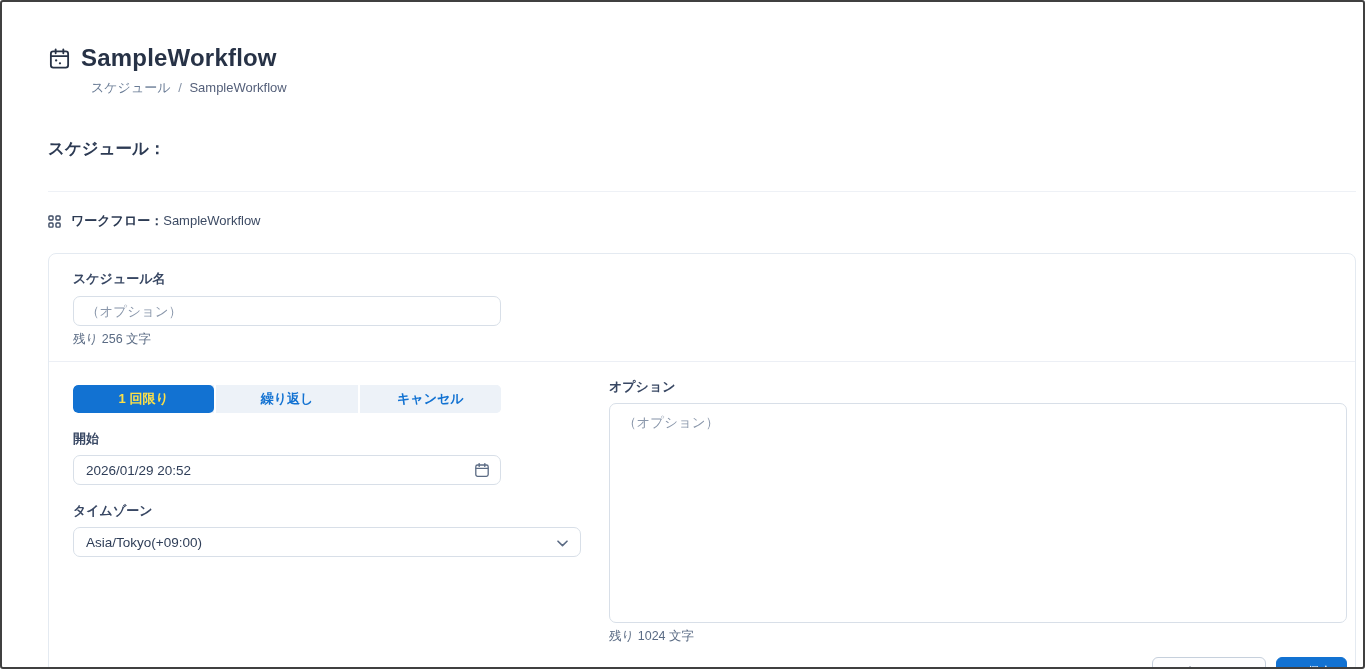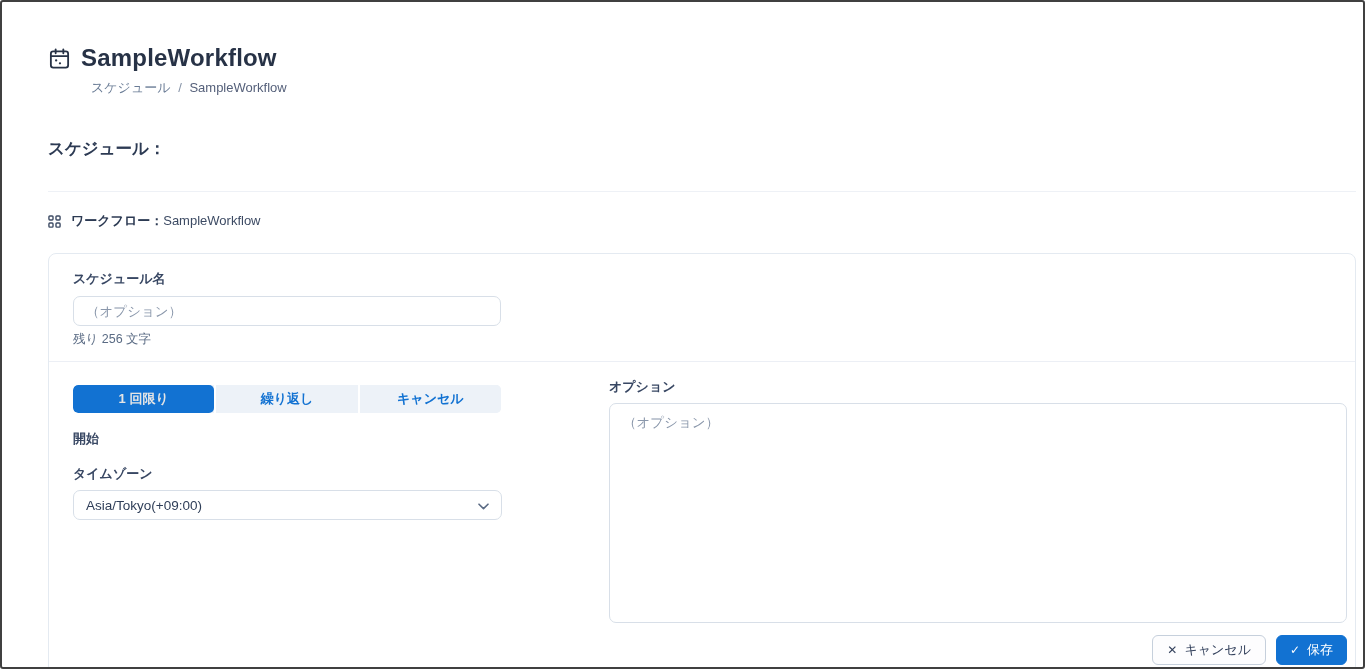--- a/index.html
+++ b/index.html
@@ -129,21 +129,21 @@
     font-weight: 600;
     font-family: inherit;
     cursor: pointer;
     line-height: 28px;
     text-align: center;
     padding: 0;
   }
   .tab + .tab { border-left: 2px solid #ffffff; }
   .tab.active {
     background: #1272d2;
-    color: #e5e5e5;
+    color: #fde047;
     border-radius: 5px;
   }
   .mt-field { margin-top: 17px; }
   
   .input-wrap {
     margin-top: 7px;
     position: relative;
     width: 428px;
   }
   .input-wrap .text-input { margin-top: 0; width: 100%; padding-right: 36px; }
@@ -154,21 +154,21 @@
     transform: translateY(-50%);
     background: none;
     border: none;
     padding: 0;
     cursor: pointer;
     display: flex;
     align-items: center;
   }
   .select-box {
     margin-top: 7px;
-    width: 429px;
+    width: 508px;
     height: 30px;
     border: 1px solid #d8dfe8;
     border-radius: 7px;
     background: #fff;
     display: flex;
     align-items: center;
     justify-content: space-between;
     padding: 0 12px;
     font-size: 13.5px;
     color: #2f3e58;
@@ -279,35 +279,47 @@
       <div class="card-main">
 
         <div class="col-left">
           <div class="tab-group">
             <button class="tab active">1 回限り</button>
             <button class="tab">繰り返し</button>
             <button class="tab">キャンセル</button>
           </div>
 
           <label class="field-label mt-field">開始</label>
+          <div class="input-wrap">
+            <input class="text-input" type="text" readonly="" value="2026/01/29 20:52" style="">
+            <button class="input-icon-btn">
+              <svg width="16" height="16" viewBox="0 0 16 16" fill="none" stroke="#5b6b84" stroke-width="1.3" stroke-linecap="round">
+                <rect x="1.8" y="3" width="12.4" height="11.4" rx="1.8"></rect>
+                <line x1="5.2" y1="1.6" x2="5.2" y2="4.4"></line>
+                <line x1="10.8" y1="1.6" x2="10.8" y2="4.4"></line>
+                <line x1="2.2" y1="6.4" x2="13.8" y2="6.4"></line>
+              </svg>
+            </button>
+          </div>
 
           <label class="field-label mt-field">タイムゾーン</label>
           <div class="select-box">
             <span>Asia/Tokyo(+09:00)</span>
             <span>
               <svg width="11" height="7" viewBox="0 0 11 7" fill="none" stroke="#5b6b84" stroke-width="1.6" stroke-linecap="round" stroke-linejoin="round">
                 <path d="M1 1.2 L5.5 5.6 L10 1.2"></path>
               </svg>
             </span>
           </div>
         </div>
 
         <div class="col-right">
           <label class="field-label">オプション</label>
           <textarea class="comment-area" placeholder="（オプション）" style=""></textarea>
+          <div class="helper">残り 1024 文字</div>
 
           <div class="actions">
             <button class="btn btn-secondary">
               <span class="glyph">✕</span>
               <span>キャンセル</span>
             </button>
             <button class="btn btn-primary">
               <span class="glyph">✓</span>
               <span>保存</span>
             </button>

